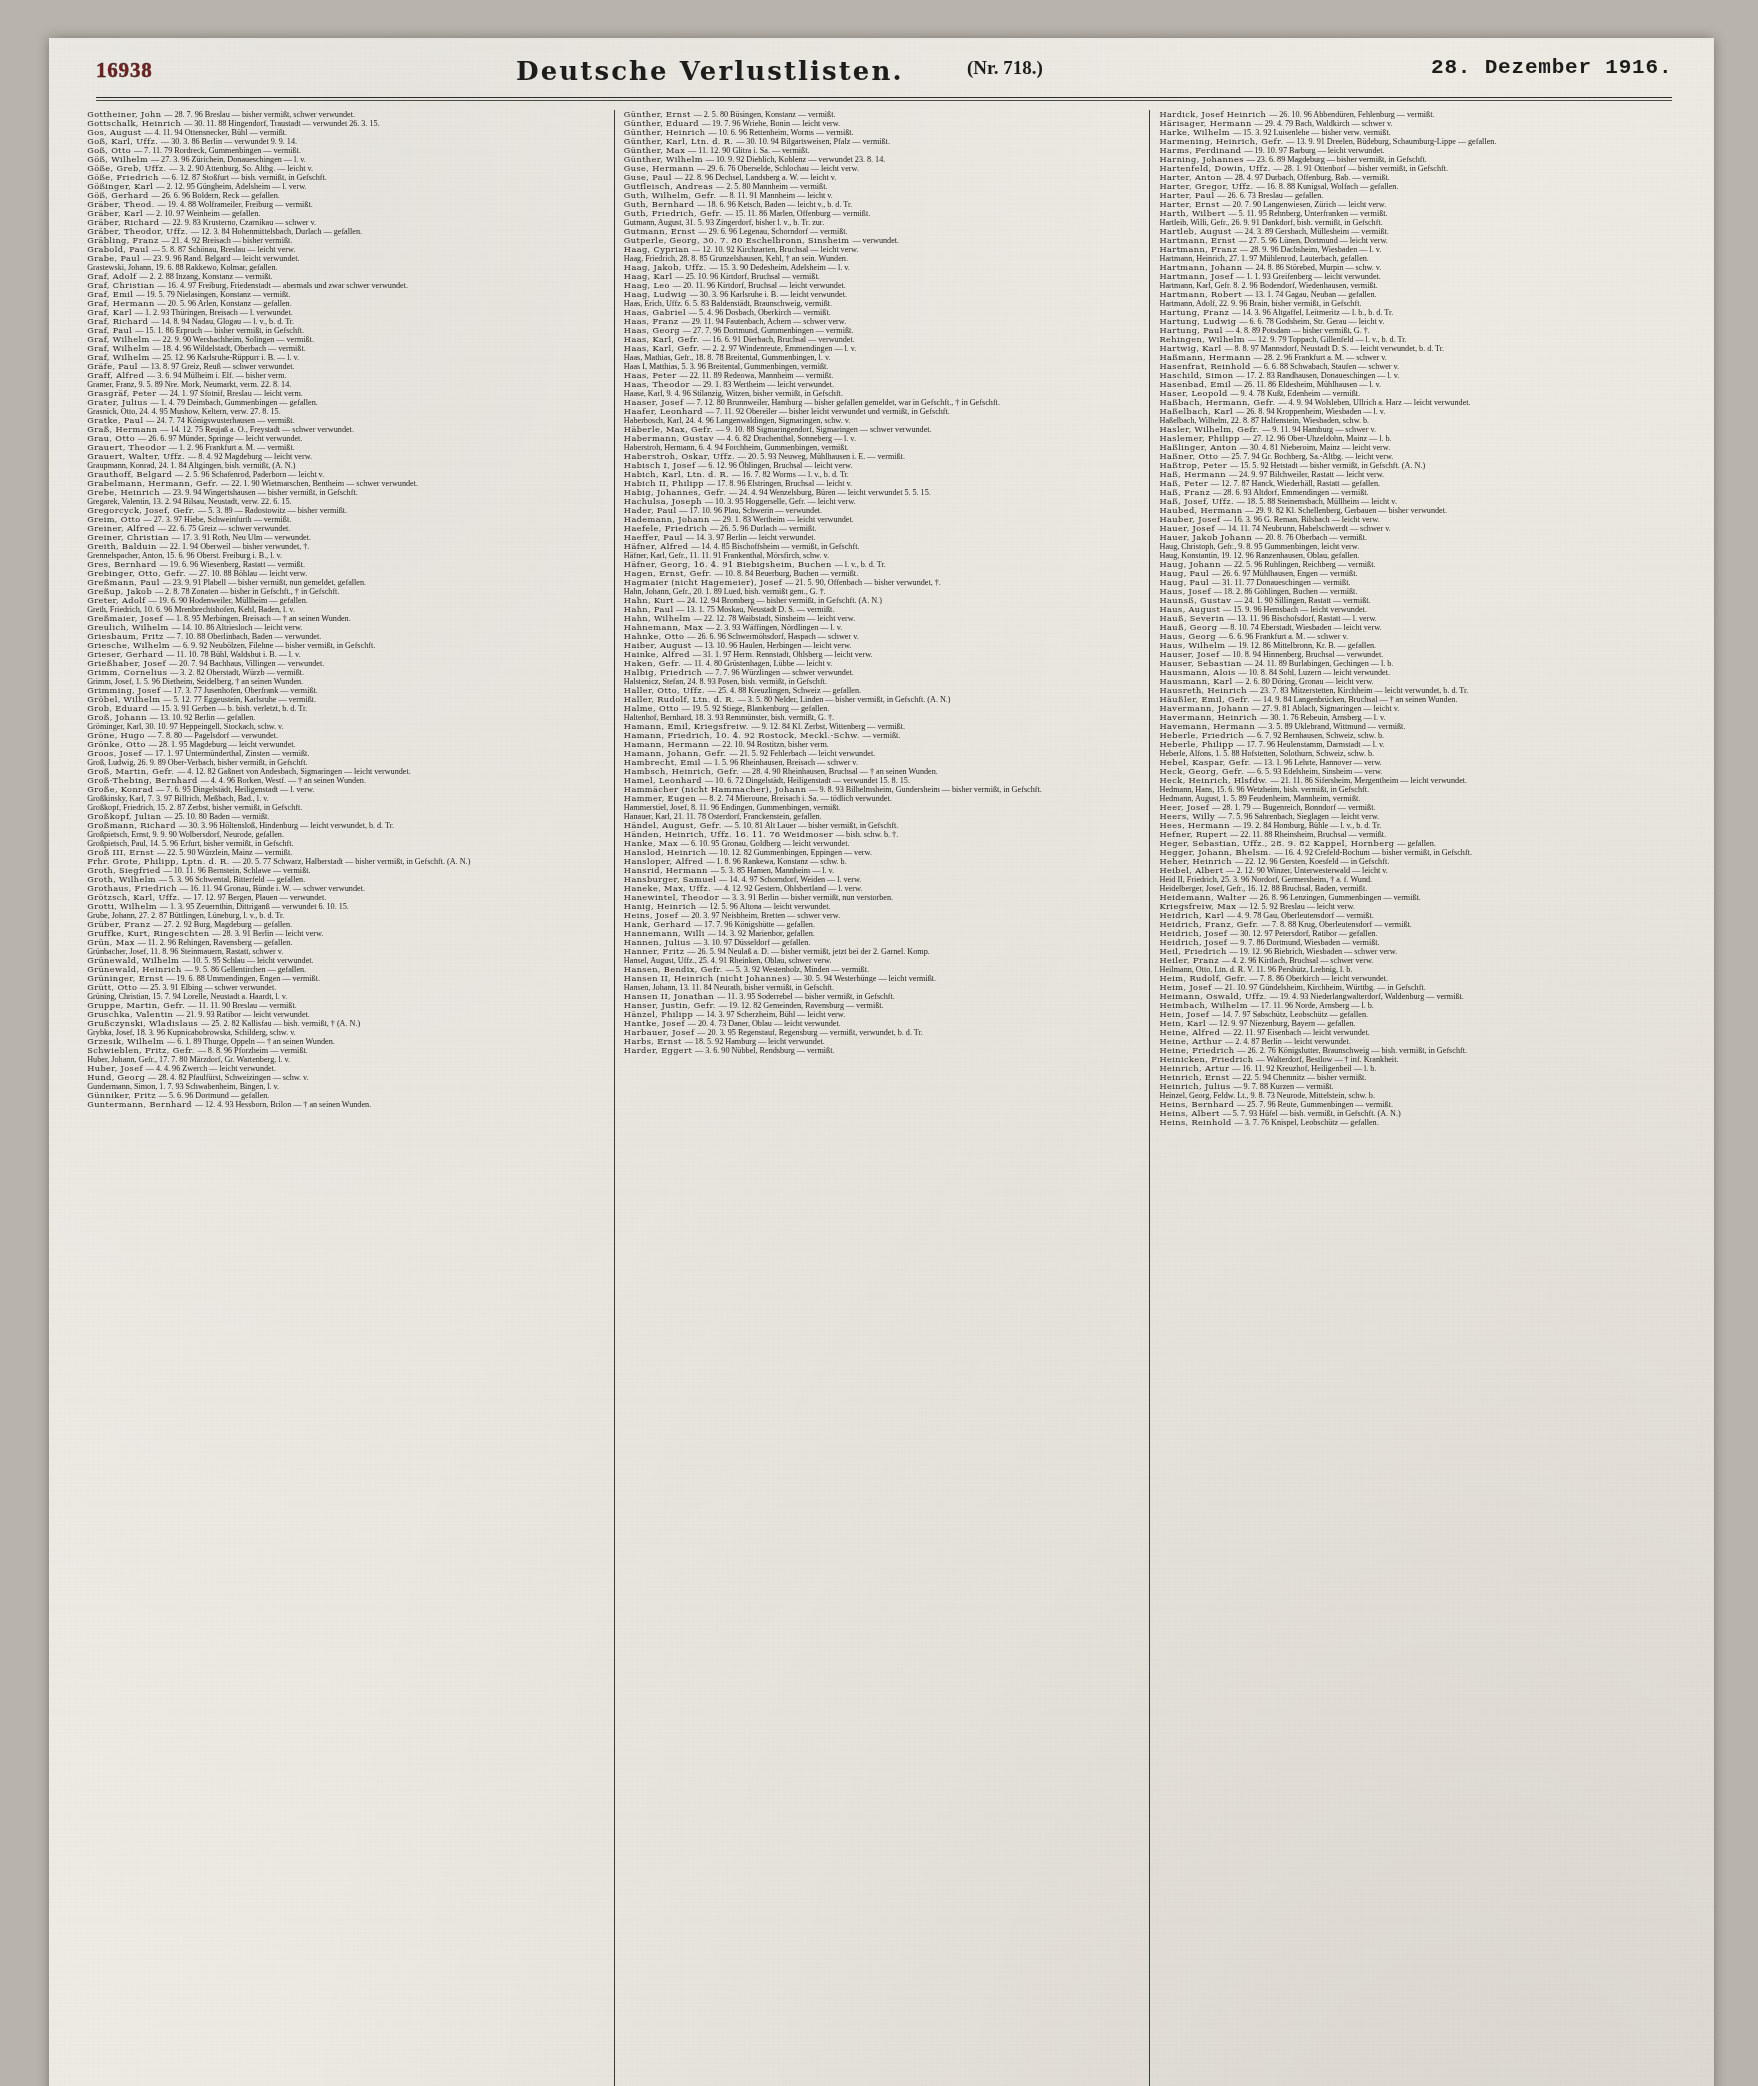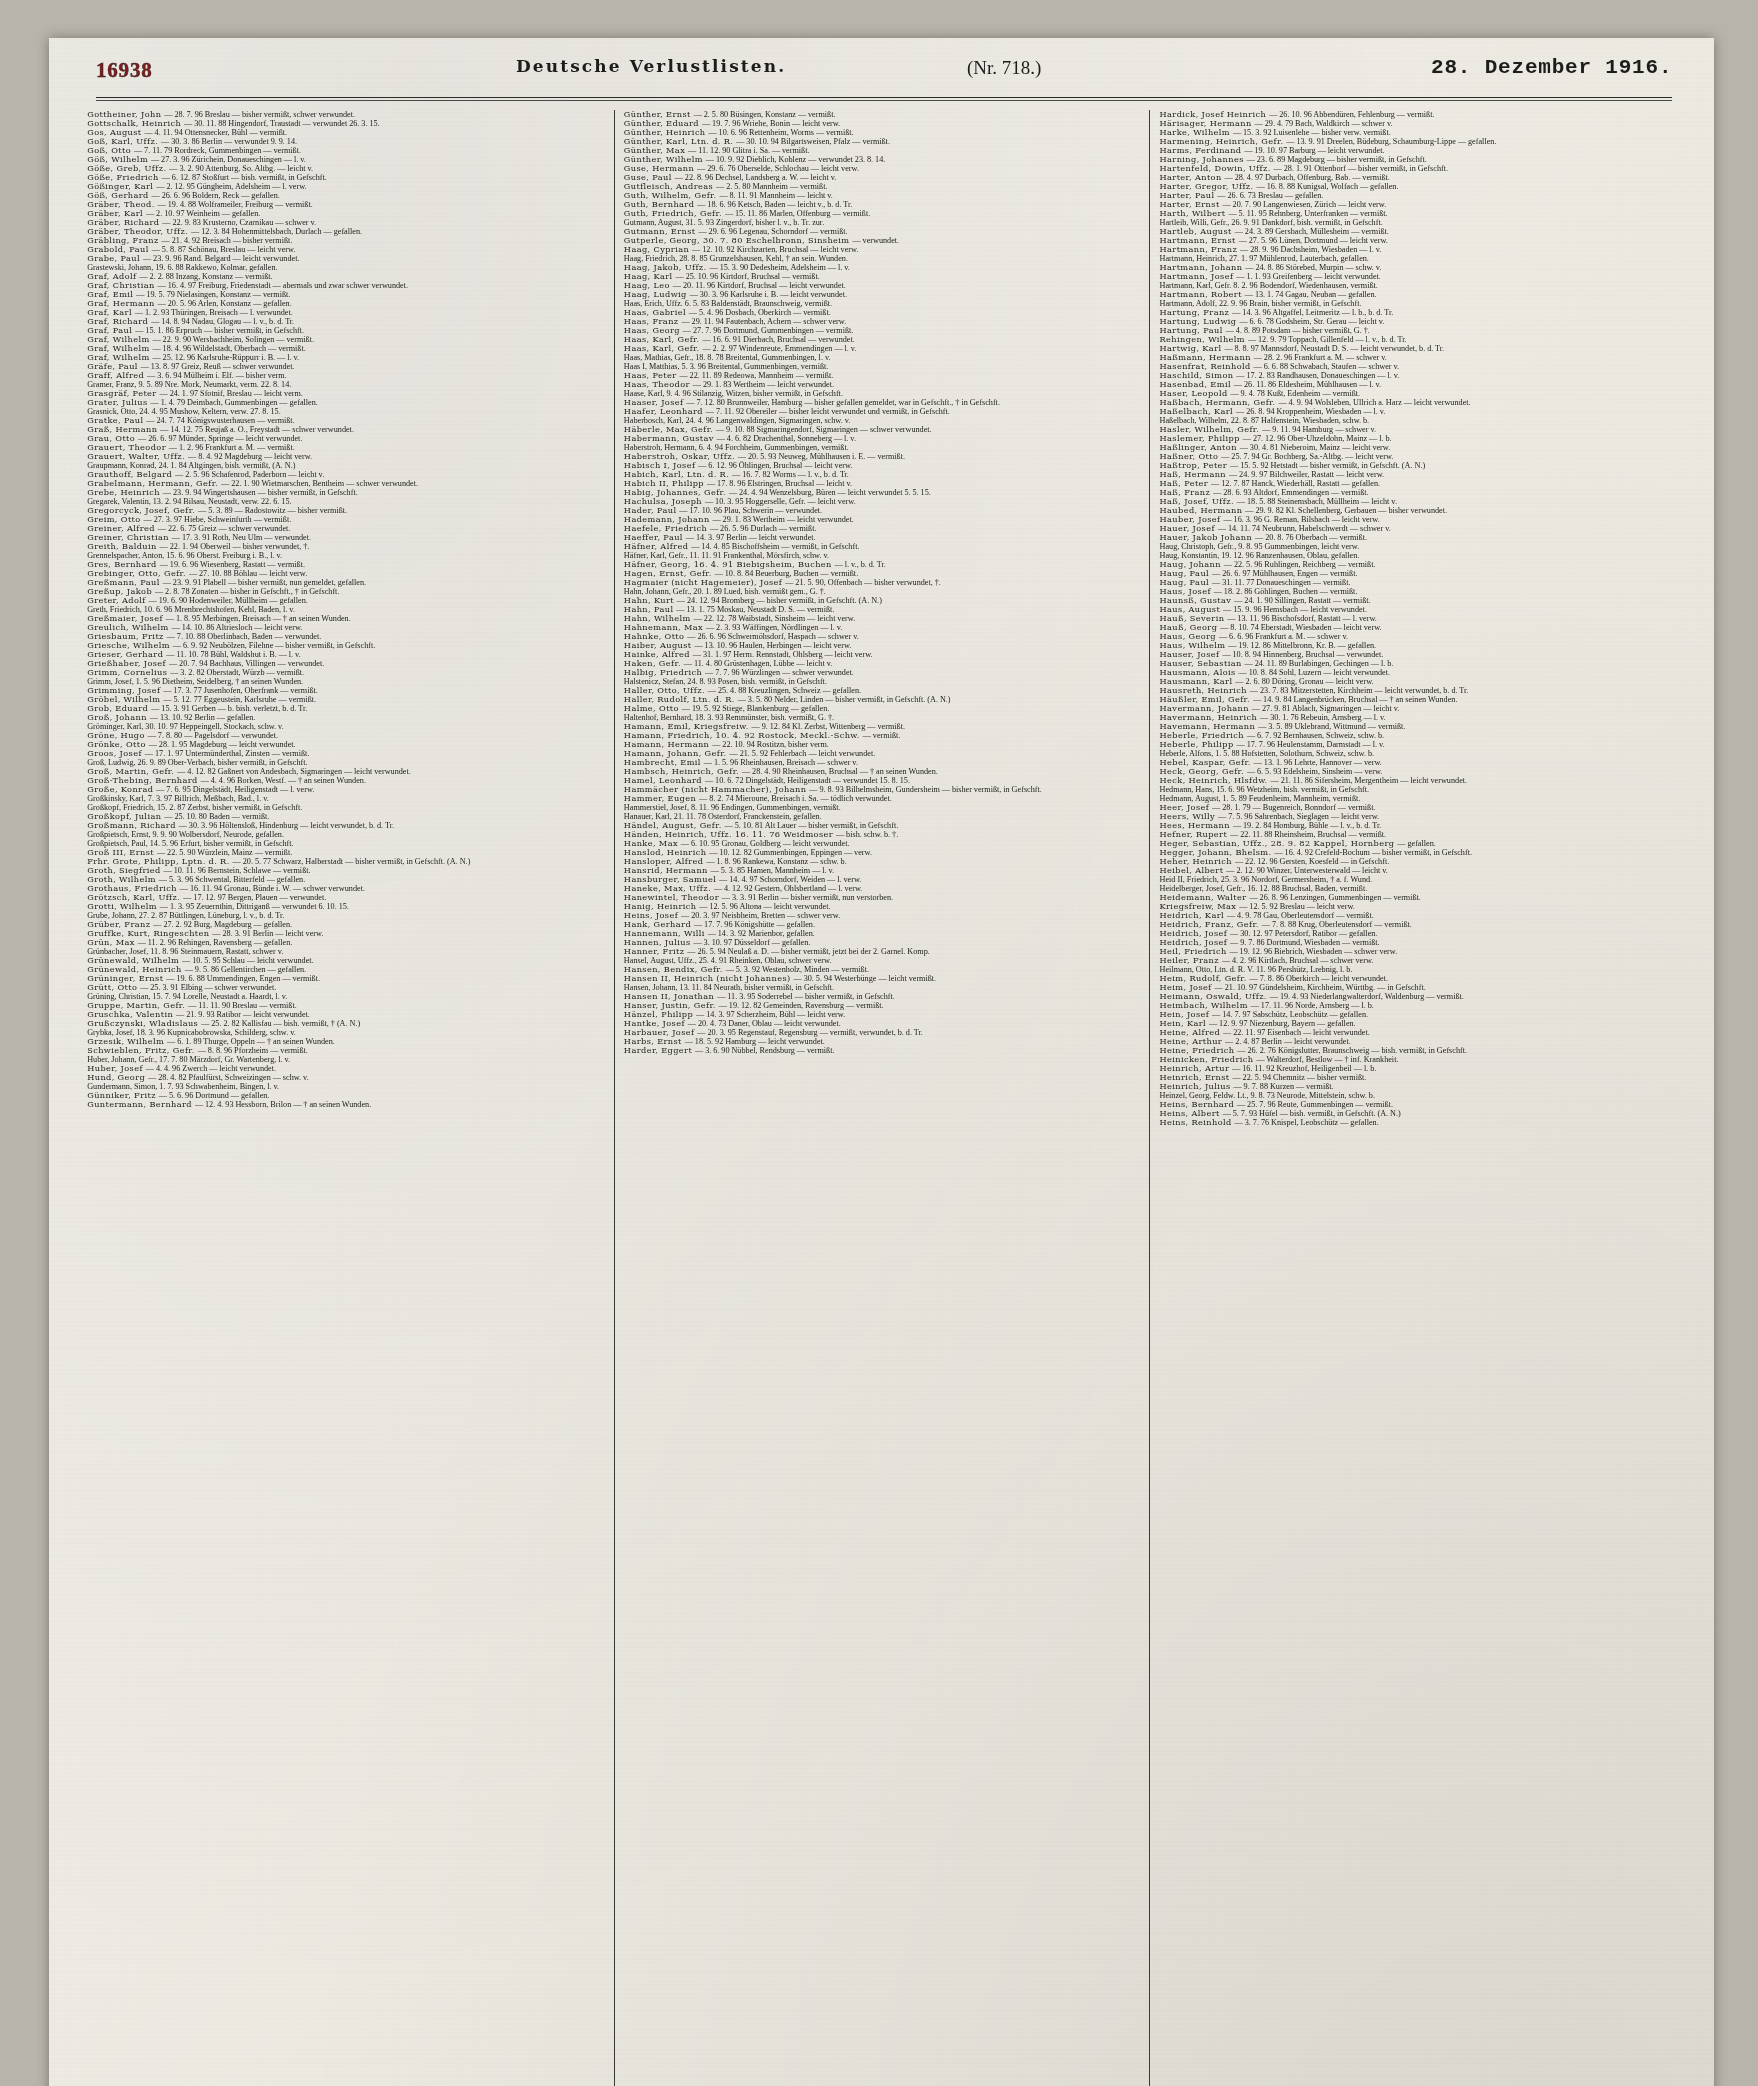--- a/index.html
+++ b/index.html
@@ -54,30 +54,30 @@
     letter-spacing: 0.8px;
     color: #7f1d1d;
     -webkit-text-stroke: 0.4px #20201e;
   }
   .mast-title {
     position: absolute;
     left: 442px;
     top: 0px;
     font-family: "DejaVu Serif", serif;
     font-weight: bold;
-    font-size: 17px;
+    font-size: 26px;
     letter-spacing: 2.1px;
     color: #1d1d1b;
   }
   .mast-issue {
     position: absolute;
     left: 893px;
     top: 1.7px;
     font-family: "Liberation Serif", serif;
-    font-weight: normal;
+    font-weight: bold;
     font-size: 19px;
     color: #1d1d1b;
   }
   .mast-date {
     position: absolute;
     right: 16.7px;
     top: 0.8px;
     font-family: Liberation Mono, monospace;
     font-weight: bold;
     font-size: 21px;

